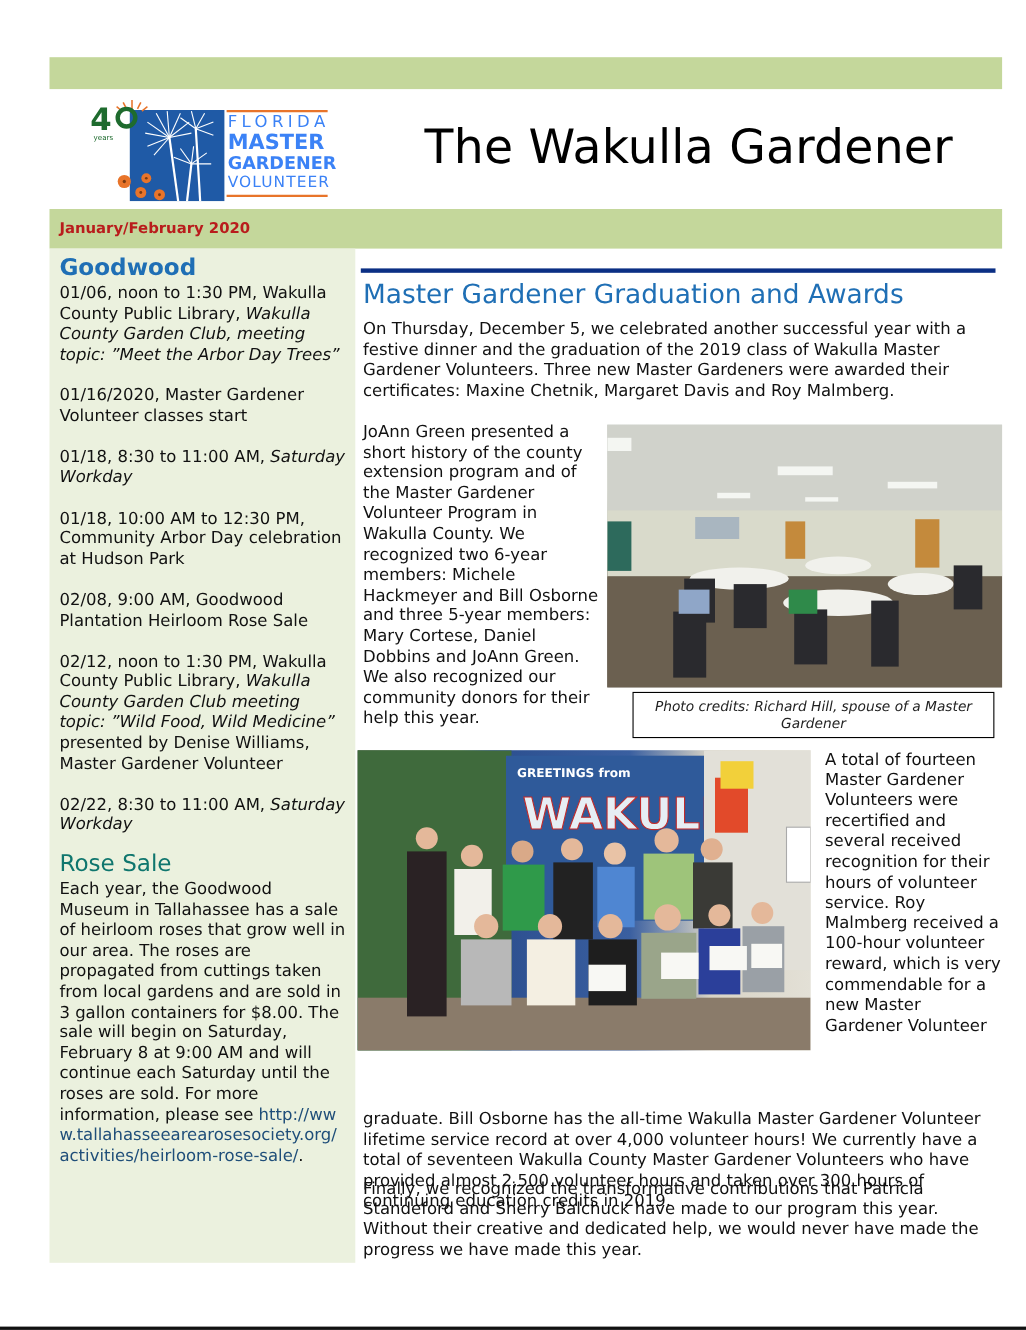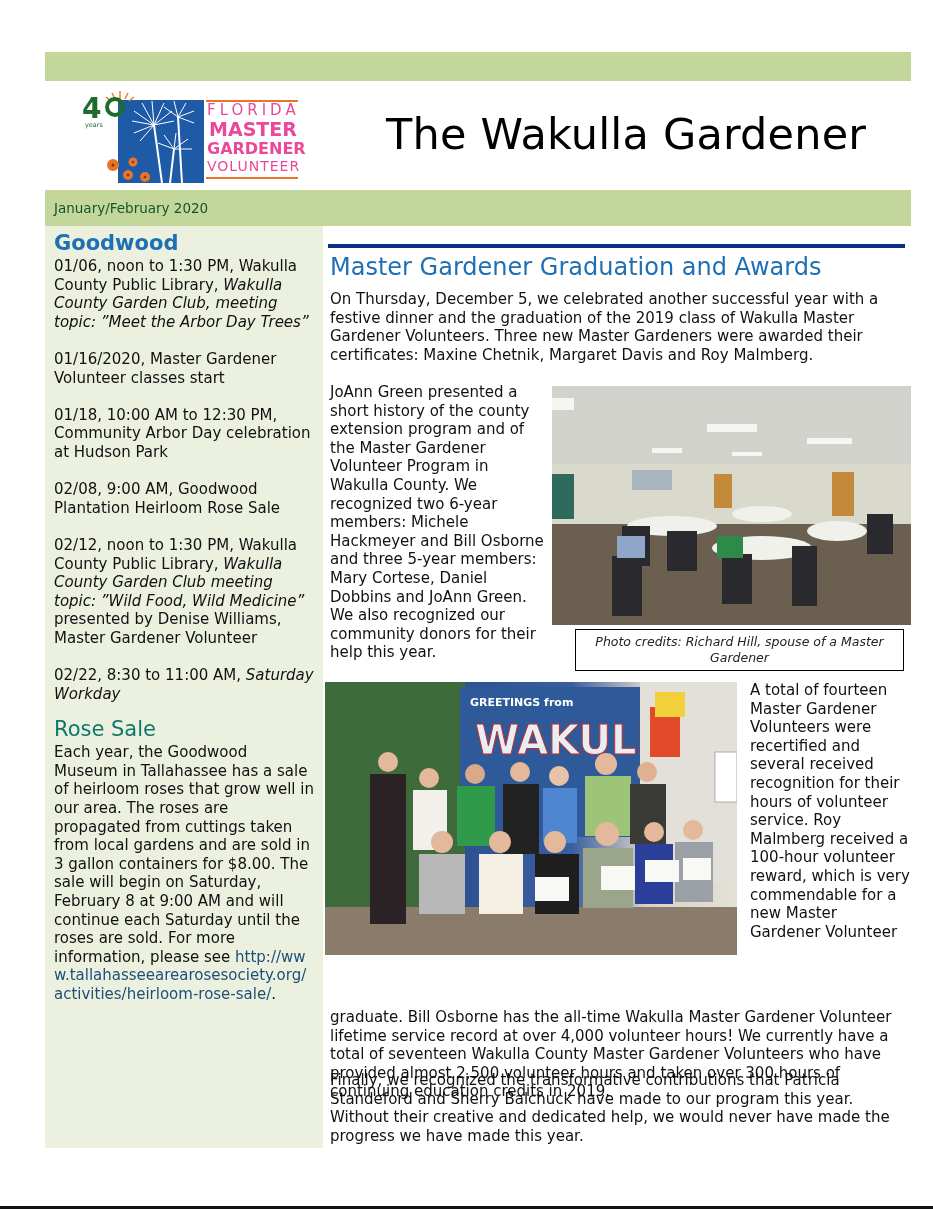--- a/index.html
+++ b/index.html
@@ -5,21 +5,21 @@
   * { box-sizing: border-box; margin: 0; padding: 0; }
   html, body { width: 933px; height: 1209px; background: #ffffff; overflow: hidden; }
   body { position: relative; font-family: "DejaVu Sans", "Liberation Sans", sans-serif; color: #111; }
 
   .topbar { position: absolute; left: 45px; top: 52px; width: 866px; height: 29px; background: #c4d79b; }
 
   .logo { position: absolute; left: 82px; top: 87px; width: 216px; height: 96px; }
   .title { position: absolute; left: 386px; top: 104px; font-size: 43px; line-height: 60px; color: #000; font-family: "DejaVu Sans", sans-serif; letter-spacing: 0.2px; }
 
   .datebar { position: absolute; left: 45px; top: 190px; width: 866px; height: 36px; background: #c4d79b; }
-  .datebar span { position: absolute; left: 9px; top: 10px; font-size: 13.5px; font-weight: normal; color: #14532d; }
+  .datebar span { position: absolute; left: 9px; top: 10px; font-size: 13.5px; font-weight: bold; color: #b91c1c; }
 
   .sidebar { position: absolute; left: 45px; top: 226px; width: 278px; height: 922px; background: #ebf1de; padding: 3px 9px 0 9px; }
   .side-h { font-size: 21px; color: #1f6fb5; font-weight: bold; line-height: 28px; }
   .side-h2 { font-size: 21px; color: #0f766e; line-height: 28px; margin-top: 12px; }
   .side-p { font-size: 15px; line-height: 18.6px; color: #111; }
   .cal-item { margin-bottom: 18.6px; }
   .cal-item em, .cal-em { font-style: italic; margin-top: 28px; }
   .link { color: #1f4e79; }
 
   .rule { position: absolute; left: 328px; top: 244px; width: 577px; height: 4px; background: #0b2f84; }
@@ -98,39 +98,40 @@
     <g fill="#7a3a10">
       <circle cx="31" cy="78" r="1.5"></circle>
         <circle cx="51" cy="75" r="1.2"></circle>
         <circle cx="46" cy="88" r="1.3"></circle>
         <circle cx="63" cy="90" r="1.3"></circle>
     </g>
 
     <line x1="124" y1="14" x2="216" y2="14" stroke="#e8742a" stroke-width="2"></line>
     <line x1="124" y1="91" x2="216" y2="91" stroke="#e8742a" stroke-width="2"></line>
   </svg>
-  <div style="position:absolute;left:125px;top:15px;width:92px;text-align:center;color:#ec4899;font-family:'DejaVu Sans',sans-serif;">
+  <div style="position:absolute;left:125px;top:15px;width:92px;color:#3b82f6;font-family:'DejaVu Sans',sans-serif;">
     <div style="font-size:15px;letter-spacing:4px;line-height:17px;">FLORIDA</div>
     <div style="font-size:19px;font-weight:bold;line-height:20px;">MASTER</div>
     <div style="font-size:16px;font-weight:bold;line-height:19px;">GARDENER</div>
     <div style="font-size:14px;letter-spacing:1px;line-height:17px;">VOLUNTEER</div>
   </div>
 </div>
 
 <div class="title">The Wakulla Gardener</div>
 
 <div class="datebar">
   <span>January/February 2020</span>
 </div>
 
 <div class="sidebar">
   <div class="side-h">Goodwood</div>
   <div id="cal-list">
     <div class="side-p cal-item"><span>01/06, noon to 1:30 PM, Wakulla County Public Library, </span><em>Wakulla County Garden Club, meeting topic: ”Meet the Arbor Day Trees”</em><span></span></div>
     <div class="side-p cal-item"><span>01/16/2020,  Master Gardener Volunteer classes start</span><em></em><span></span></div>
+    <div class="side-p cal-item"><span>01/18, 8:30 to 11:00 AM, </span><em>Saturday Workday</em><span></span></div>
     <div class="side-p cal-item"><span>01/18, 10:00 AM to 12:30 PM, Community Arbor Day celebration at Hudson Park</span><em></em><span></span></div>
     <div class="side-p cal-item"><span>02/08, 9:00 AM, Goodwood Plantation Heirloom Rose Sale</span><em></em><span></span></div>
     <div class="side-p cal-item"><span>02/12, noon to 1:30 PM, Wakulla County Public Library, </span><em>Wakulla County Garden Club meeting topic: ”Wild Food, Wild Medicine”</em><span> presented by Denise Williams, Master Gardener Volunteer</span></div>
     <div class="side-p cal-item" style="margin-bottom:0"><span>02/22, 8:30 to 11:00 AM, </span><em>Saturday Workday</em><span></span></div>
   </div>
   <div class="side-h2">Rose Sale</div>
   <div class="side-p" style="word-break:break-all;">
     <span style="word-break:normal;">Each year, the Goodwood Museum in Tallahassee has a sale of heirloom roses that grow well in our area.  The roses are propagated from cuttings taken from local gardens and are sold in 3 gallon containers for $8.00. The sale will begin on Saturday, February 8 at 9:00 AM and will continue each Saturday until the roses are sold. For more information, please see </span><a class="link">http://www.tallahasseearearosesociety.org/activities/heirloom-rose-sale/</a><span>.</span>
   </div>
 </div>

